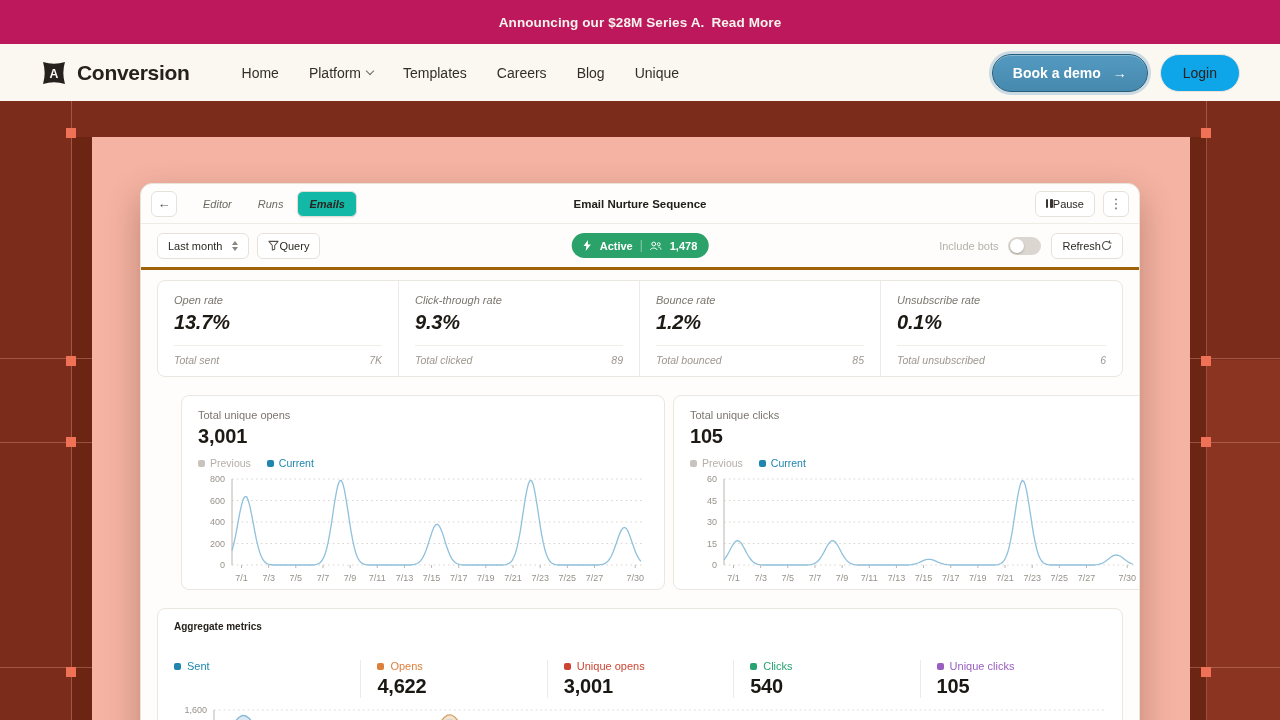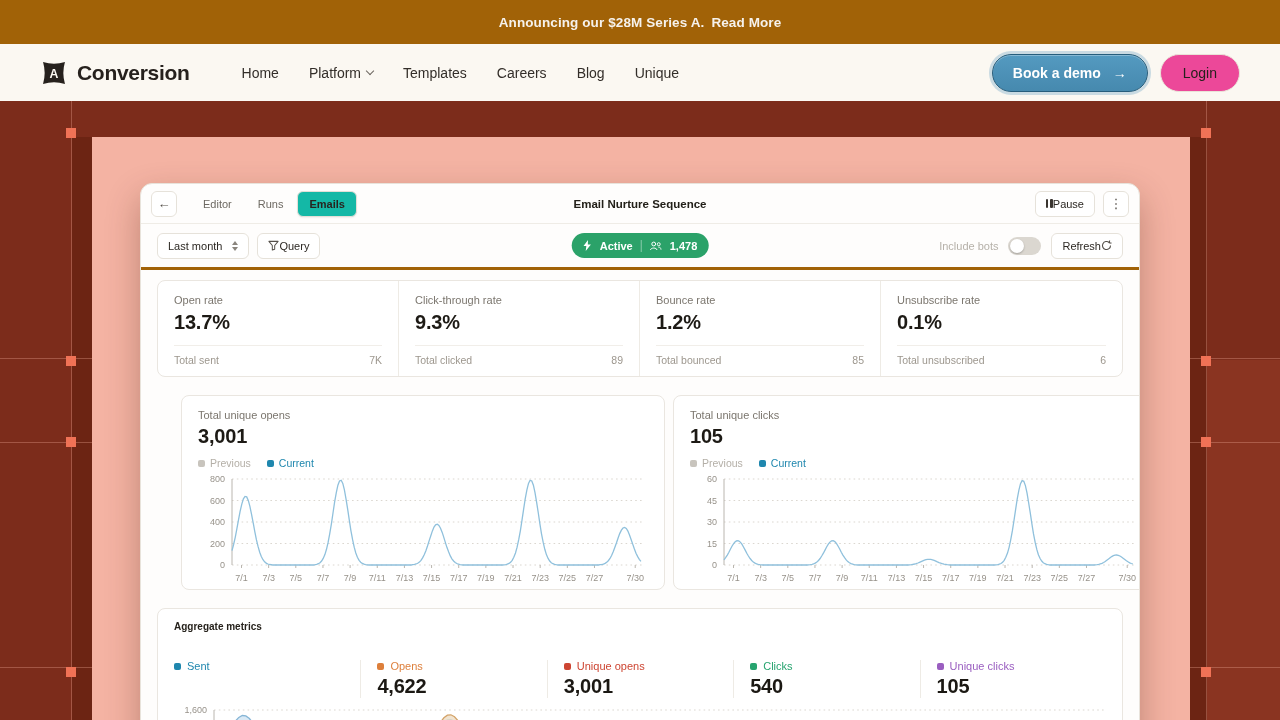--- a/index.html
+++ b/index.html
@@ -1,35 +1,35 @@
 <!DOCTYPE html>
 <html><head>
 <meta charset="utf-8">
 <style>
   * { box-sizing: border-box; margin: 0; padding: 0; }
   html,body { width:1280px; height:720px; overflow:hidden; font-family:"Liberation Sans",sans-serif; background:#f4b3a3; }
 
   
-  .announce { height:44px; background:#a16207; display:flex; align-items:center; justify-content:center; gap:7px; }
+  .announce { height:44px; background:#be185d; display:flex; align-items:center; justify-content:center; gap:7px; }
   .announce .msg, .announce .link { color:#f6f2ec; font-size:13.5px; font-weight:bold; letter-spacing:.1px; }
   .announce .link { cursor:pointer; }
 
   
   .nav { height:57px; background:#fbf8f2; display:flex; align-items:center; padding:0 40px; }
   .brand { display:flex; align-items:center; gap:9px; }
   .brand svg { width:28px; height:28px; }
   .brand-name { font-size:21px; font-weight:bold; color:#26211d; letter-spacing:-.3px; }
   .navlinks { display:flex; gap:30px; margin-left:52px; }
   .navlink { font-size:14px; color:#332e29; text-decoration:none; display:flex; align-items:center; gap:6px; cursor:pointer; }
   .chev { width:6px; height:6px; border-right:1.5px solid #6d6761; border-bottom:1.5px solid #6d6761; transform:rotate(45deg); margin-top:-3px; }
   .navspacer { flex:1; }
   .btn-demo { height:38px; padding:0 20px; border-radius:20px; background:linear-gradient(#549ac0,#4689ae);
     border:1.5px solid #265d7c; box-shadow:0 0 0 3px rgba(140,181,206,.45), inset 0 1px 0 rgba(255,255,255,.3);
     color:#fff; font-size:14px; font-weight:bold; display:flex; align-items:center; gap:12px; cursor:pointer; }
-  .btn-login { height:38px; padding:16px 22px; border-radius:20px; background:#ec4899; border:1px solid #eae3d8;
+  .btn-login { height:38px; padding:16px 22px; border-radius:20px; background:#0ea5e9; border:1px solid #eae3d8;
     font-size:14px; color:#26211d; display:flex; align-items:center; margin-left:12px; cursor:pointer; }
 
   
   .main { position:relative; height:619px; background:#f4b3a3; overflow:hidden; }
   .decor { position:absolute; }
   .band  { top:0; left:0; right:0; height:36px; background:#7c2c1b; }
   .colL  { top:0; bottom:0; left:0; width:92px; background:#7c2c1b; }
   .colR  { top:0; bottom:0; left:1190px; width:90px; background:#7c2c1b; }
   .stripL{ top:0; bottom:0; left:72px; width:20px; background:#6c2413; }
   .stripR{ top:0; bottom:0; left:1190px; width:17px; background:#6c2413; }
@@ -39,21 +39,21 @@
   .sq { width:10px; height:10px; background:#f07256; }
 
   
   .card { position:absolute; left:140px; top:82px; width:1000px; height:600px; background:#fefdfc;
     border:1px solid #e8e3db; border-radius:12px; box-shadow:0 14px 34px rgba(70,25,12,.3); overflow:hidden; }
 
   .hdr { display:flex; align-items:center; height:40px; padding:0 10px; border-bottom:1px solid #efece6; position:relative; }
   .icon-btn { width:26px; height:26px; border:1px solid #e6e2da; border-radius:6px; display:flex; align-items:center;
     justify-content:center; background:#fff; color:#55504a; font-size:13px; cursor:pointer; }
   .tabs { display:flex; margin-left:14px; gap:2px; }
-  .tab { font-size:11px; color:#6d6962; padding:6px 11px; border-radius:6px; border:1px solid transparent; background:none; cursor:pointer; }
+  .tab { font-size:11px; color:#6d6962; padding:6px 11px; border-radius:6px; border:1px solid transparent; background:none; cursor:pointer;font-style:italic; }
   .tab.active { background:#14b8a6; border-color:#e3dfd7; color:#28241f; font-weight:bold; box-shadow:0 1px 2px rgba(0,0,0,.06);text-align:center; }
   .app-title { position:absolute; left:50%; transform:translateX(-50%); font-size:11.5px; font-weight:bold; color:#232019; }
   .hdr-right { margin-left:auto; display:flex; gap:8px; align-items:center; }
   .btn-sm { display:flex; align-items:center; border:1px solid #e6e2da; border-radius:6px; background:#fff;
     padding:0 10px; height:26px; font-size:11px; color:#2c2823; cursor:pointer; }
   .pause-ic { display:flex; gap:2px; }
   .pause-ic i { width:2.5px; height:9px; background:#3a3530; border-radius:1px; }
 
   .toolbar { height:46px; display:flex; align-items:center; padding:0 16px; border-bottom:3px solid #a16207; position:relative; gap:8px; }
   .stepper { display:flex; flex-direction:column; gap:2px; margin-left:10px; }
@@ -61,21 +61,21 @@
   .tri-dn { width:0; height:0; border-left:3.5px solid transparent; border-right:3.5px solid transparent; border-top:4px solid #8a857d; }
   .badge { position:absolute; left:50%; transform:translateX(-50%); height:25px; background:#2ba269; border-radius:13px;
     display:flex; align-items:center; padding:0 11px; gap:8px; color:#fff; font-size:11px; font-weight:bold; cursor:pointer; }
   .badge .bdiv { width:1px; height:12px; background:rgba(255,255,255,.45); }
   .toolbar-right { margin-left:auto; display:flex; align-items:center; gap:10px; }
   .inc-label { font-size:11px; color:#b6b1a9; }
   .toggle { width:33px; height:18px; border-radius:9px; background:#dbd7d0; position:relative; cursor:pointer; }
   .knob { position:absolute; left:2px; top:2px; width:14px; height:14px; border-radius:50%; background:#fff; box-shadow:0 1px 2px rgba(0,0,0,.25); }
 
   .metrics { margin:10px 16px 0; border:1px solid #eae6e0; border-radius:8px; display:grid;
-    grid-template-columns:repeat(4,1fr); background:#fff; overflow:hidden; }
+    grid-template-columns:repeat(4,1fr); background:#fff; overflow:hidden;font-style:italic; }
   .mcell { padding:13px 16px 10px; border-right:1px solid #eeebe5; }
   .mcell:last-child { border-right:none; }
   .mlabel { font-size:11px; color:#7b766e; }
   .mvalue { font-size:20px; font-weight:bold; color:#1d1a15; margin-top:5px; letter-spacing:-.2px; }
   .mfoot { margin-top:11px; padding-top:8px; border-top:1px solid #f1eee9; display:flex; justify-content:space-between;
     font-size:10.5px; color:#9d978e; }
 
   .chartsrow { margin:18px 16px 0; display:grid; grid-template-columns:1fr 1fr; gap:8px;padding-left:24px; }
   .ccard { border:1px solid #eae6e0; border-radius:8px; background:#fff; padding:13px 16px 6px; }
   .ctitle { font-size:11px; color:#7b766e; }

